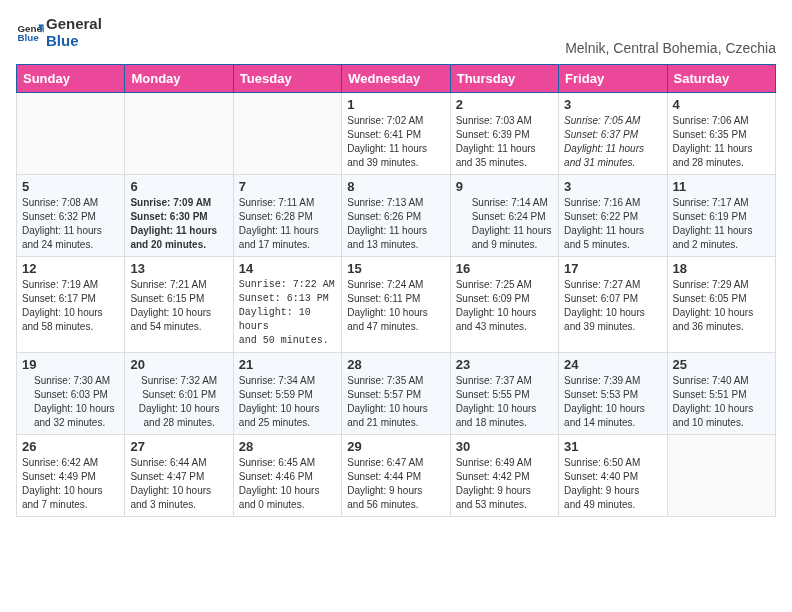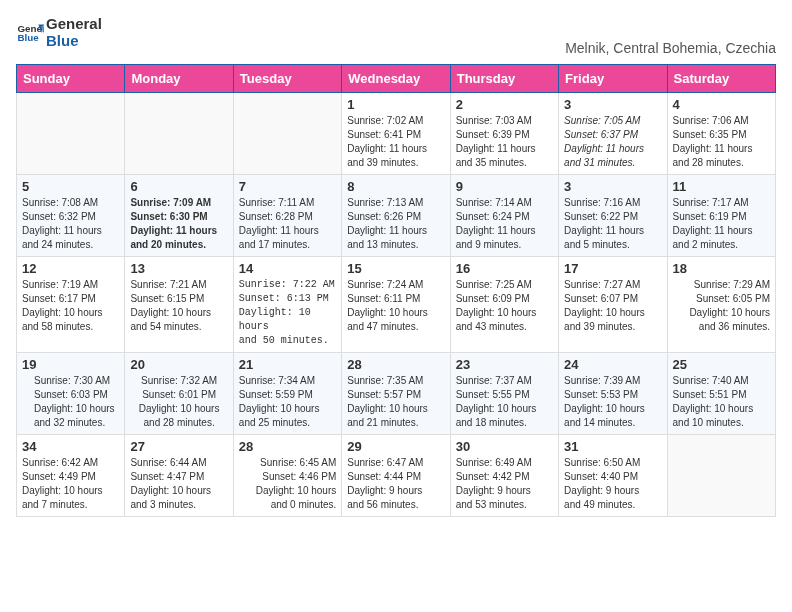--- a/index.html
+++ b/index.html
@@ -171,21 +171,21 @@
         </td>
         <td>
           <span class="day-num">8</span>
           <div class="day-info" style="white-space: pre-line;">Sunrise: 7:13 AM
 Sunset: 6:26 PM
 Daylight: 11 hours
 and 13 minutes.</div>
         </td>
         <td>
           <span class="day-num">9</span>
-          <div class="day-info" style="white-space: pre-line;">Sunrise: 7:14 AM
+          <div class="day-info" style="white-space: pre-line; margin-left: 16px;">Sunrise: 7:14 AM
 Sunset: 6:24 PM
 Daylight: 11 hours
 and 9 minutes.</div>
         </td>
         <td>
           <span class="day-num">3</span>
           <div class="day-info" style="white-space: pre-line;">Sunrise: 7:16 AM
 Sunset: 6:22 PM
 Daylight: 11 hours
 and 5 minutes.</div>
@@ -236,21 +236,21 @@
         </td>
         <td>
           <span class="day-num">17</span>
           <div class="day-info" style="white-space: pre-line;">Sunrise: 7:27 AM
 Sunset: 6:07 PM
 Daylight: 10 hours
 and 39 minutes.</div>
         </td>
         <td>
           <span class="day-num">18</span>
-          <div class="day-info" style="white-space: pre-line; text-align: right;">Sunrise: 7:29 AM
+          <div class="day-info" style="white-space: pre-line;">Sunrise: 7:29 AM
 Sunset: 6:05 PM
 Daylight: 10 hours
 and 36 minutes.</div>
         </td>
       </tr>
       <tr>
         <td>
           <span class="day-num">19</span>
           <div class="day-info" style="white-space: pre-line; margin-left: 12px;">Sunrise: 7:30 AM
 Sunset: 6:03 PM
@@ -295,36 +295,36 @@
         <td>
           <span class="day-num">25</span>
           <div class="day-info" style="white-space: pre-line;">Sunrise: 7:40 AM
 Sunset: 5:51 PM
 Daylight: 10 hours
 and 10 minutes.</div>
         </td>
       </tr>
       <tr>
         <td>
-          <span class="day-num">34</span>
+          <span class="day-num">26</span>
           <div class="day-info" style="white-space: pre-line;">Sunrise: 6:42 AM
 Sunset: 4:49 PM
 Daylight: 10 hours
 and 7 minutes.</div>
         </td>
         <td>
           <span class="day-num">27</span>
           <div class="day-info" style="white-space: pre-line;">Sunrise: 6:44 AM
 Sunset: 4:47 PM
 Daylight: 10 hours
 and 3 minutes.</div>
         </td>
         <td>
           <span class="day-num">28</span>
-          <div class="day-info" style="white-space: pre-line; text-align: right;">Sunrise: 6:45 AM
+          <div class="day-info" style="white-space: pre-line;">Sunrise: 6:45 AM
 Sunset: 4:46 PM
 Daylight: 10 hours
 and 0 minutes.</div>
         </td>
         <td>
           <span class="day-num">29</span>
           <div class="day-info" style="white-space: pre-line;">Sunrise: 6:47 AM
 Sunset: 4:44 PM
 Daylight: 9 hours
 and 56 minutes.</div>

